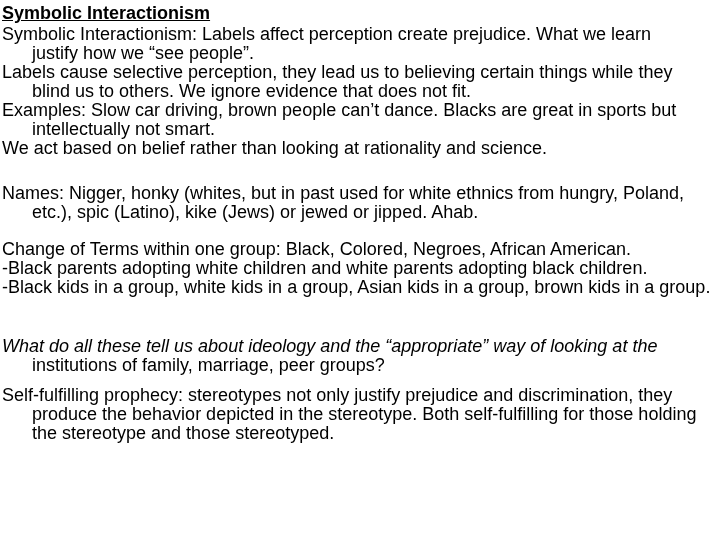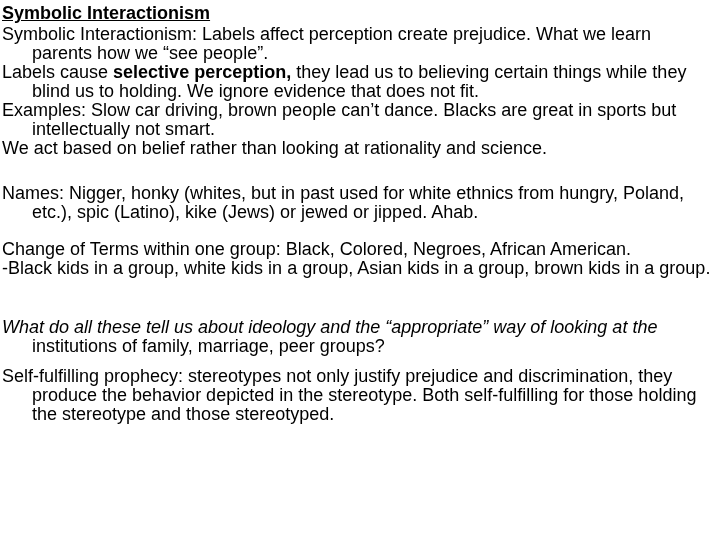--- a/index.html
+++ b/index.html
@@ -23,49 +23,50 @@
   .line {
     height: 19px;
     white-space: pre;
   }
   .line span { white-space: pre; }
   .indent { padding-left: 30px; }
   .title-text {
     font-weight: bold;
     text-decoration: underline;
   }
-  .bold { font-weight: bold; }
+  .bold { font-weight: normal; }
   .after-title { margin-top: 2px; }
   .gap-names  { margin-top: 26px; }
   .gap-change { margin-top: 18px; }
   .gap-what   { margin-top: 40px; font-style: italic; }
   .gap-self   { margin-top: 11px; }
 </style>
 </head>
 <body>
 
 <div class="slide">
 
   <div class="line"><span class="title-text">Symbolic Interactionism</span></div>
 
   <div class="line after-title"><span>Symbolic Interactionism: Labels affect perception create prejudice. What we learn</span></div>
-  <div class="line indent"><span>parents how we “see people”.</span></div>
+  <div class="line indent"><span>justify how we “see people”.</span></div>
 
   <div class="line"><span>Labels cause </span><span class="bold">selective perception,</span><span> they lead us to believing certain things while they</span></div>
-  <div class="line indent"><span>blind us to holding. We ignore evidence that does not fit.</span></div>
+  <div class="line indent"><span>blind us to others. We ignore evidence that does not fit.</span></div>
 
   <div class="line"><span>Examples: Slow car driving, brown people can’t dance. Blacks are great in sports but</span></div>
   <div class="line indent"><span>intellectually not smart.</span></div>
 
   <div class="line"><span>We act based on belief rather than looking at rationality and science.</span></div>
 
   <div class="line gap-names"><span>Names: Nigger, honky (whites, but in past used for white ethnics from hungry, Poland,</span></div>
   <div class="line indent"><span>etc.), spic (Latino), kike (Jews) or jewed or jipped. Ahab.</span></div>
 
   <div class="line gap-change"><span>Change of Terms within one group: Black, Colored, Negroes, African American.</span></div>
+  <div class="line"><span>-Black parents adopting white children and white parents adopting black children.</span></div>
   <div class="line"><span>-Black kids in a group, white kids in a group, Asian kids in a group, brown kids in a group.</span></div>
 
   <div class="line gap-what"><span>What do all these tell us about ideology and the “appropriate” way of looking at the</span></div>
   <div class="line indent"><span>institutions of family, marriage, peer groups?</span></div>
 
   <div class="line gap-self"><span>Self-fulfilling prophecy: stereotypes not only justify prejudice and discrimination, they</span></div>
   <div class="line indent"><span>produce the behavior depicted in the stereotype. Both self-fulfilling for those holding</span></div>
   <div class="line indent"><span>the stereotype and those stereotyped.</span></div>
 
 </div>

